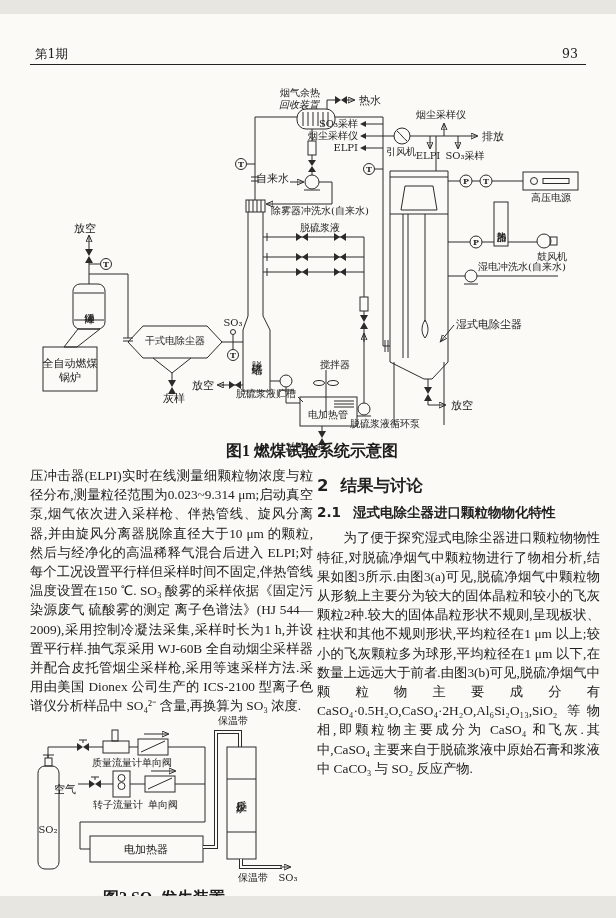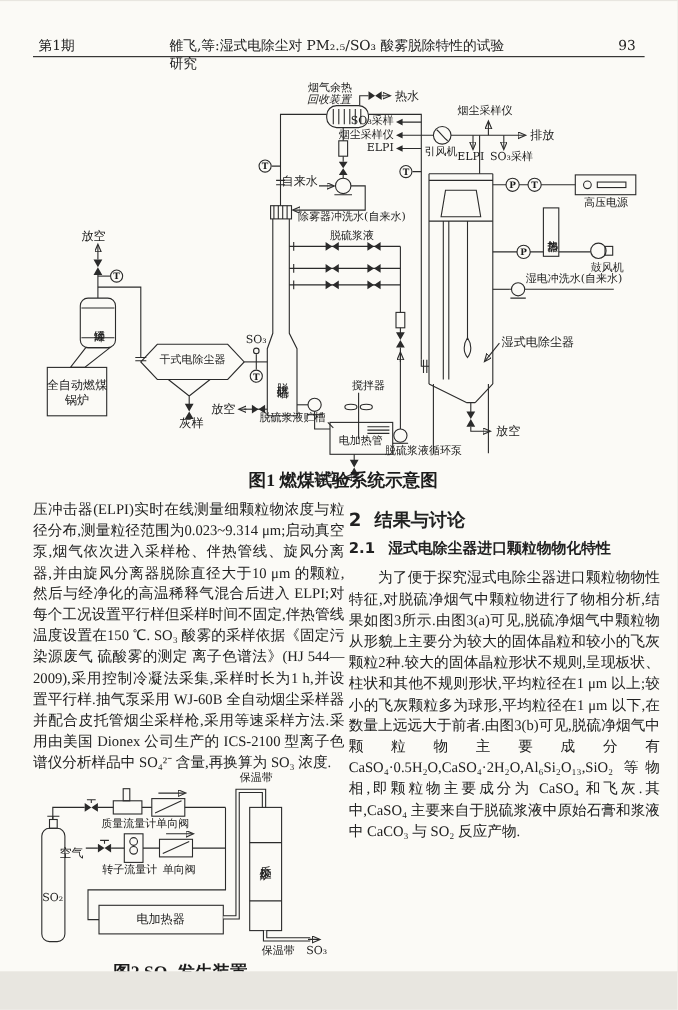--- a/index.html
+++ b/index.html
@@ -1,16 +1,16 @@
 <!DOCTYPE html>
 <html><head>
 <meta charset="utf-8">
 <style>
   html,body{margin:0;padding:0;background:#e8e6e0;}
-  .page{position:relative;width:616px;height:882px;margin:1px auto;background:#fbfaf6;
+  .page{position:relative;width:616px;height:882px;margin:14px auto;background:#fbfaf6;
         font-family:"DejaVu Serif","Liberation Serif",serif;color:#212121;overflow:hidden;}
   .art{position:absolute;left:0;top:0;z-index:1;}
   .art path,.art rect,.art circle,.art ellipse,.art line{stroke:#2b2b2b;stroke-width:1;fill:none;}
   .art .f{fill:#2b2b2b;stroke:none;}
   .art .bg{fill:#fbfaf6;}
   .art .thick{stroke-width:4;}
   .art .hollow{stroke:#fbfaf6;stroke-width:2;}
   .lbl{position:absolute;z-index:2;font-size:11px;line-height:1;white-space:nowrap;
        transform:translate(-50%,-50%);color:#1c1c1c;}
   .la{transform:translate(0,-50%);}
@@ -249,36 +249,35 @@
     <g>
       <rect x="227" y="733" width="29" height="112"></rect>
       <path d="M227,765 H256 M227,818 H256"></path>
       <path class="thick" d="M241,845 V853 H282"></path>
       <path class="hollow" d="M241,845 V853 H282"></path>
       <path d="M280,853 H290" marker-end="url(#ah)"></path>
     </g>
   </svg>
 
   <span class="hdr" style="left:35px;top:32px;">第1期</span>
-  <span class="hdr" style="left:308px;top:32px;transform:translateX(-50%);position:absolute;">雒飞,等:湿式电除尘对 PM₂.₅/SO₃ 酸雾脱除特性的试验研究</span>
   <span class="hdr" style="left:562px;top:32px;">93</span>
   <div class="hrule"></div>
 
   <span class="lbl" style="left:85px;top:214px;">放空</span>
   <span class="lbl" style="left:70px;top:349px;">全自动燃煤</span>
   <span class="lbl" style="left:70px;top:363px;">锅炉</span>
   <span class="lbl v s" style="left:89px;top:292px;">缓冲罐</span>
   <span class="lbl s" style="left:175px;top:327px;">干式电除尘器</span>
   <span class="lbl" style="left:174px;top:384px;">灰样</span>
   <span class="lbl s" style="left:233px;top:309px;">SO₃</span>
   <span class="lbl ra" style="left:214px;top:371px;">放空</span>
   <span class="lbl v" style="left:256.5px;top:340px;">脱硫塔</span>
   <span class="lbl la s" style="left:271px;top:197px;">除雾器冲洗水(自来水)</span>
   <span class="lbl ra" style="left:289px;top:164px;">自来水</span>
-  <span class="lbl s" style="left:300px;top:80px;">烟气余热</span>
+  <span class="lbl s" style="left:300px;top:80px;font-family:Liberation Mono, monospace;">烟气余热</span>
   <span class="lbl s" style="left:299px;top:91px;font-style:italic;">回收装置</span>
   <span class="lbl la" style="left:359px;top:86px;text-align:center;">热水</span>
   <span class="lbl ra s" style="left:358px;top:110px;">SO₃采样</span>
   <span class="lbl ra s" style="left:358px;top:122px;">烟尘采样仪</span>
   <span class="lbl ra s" style="left:358px;top:134px;">ELPI</span>
   <span class="lbl s" style="left:320px;top:214px;">脱硫浆液</span>
   <span class="lbl s" style="left:335px;top:351px;">搅拌器</span>
   <span class="lbl ra s" style="left:296px;top:380px;">脱硫浆液贮槽</span>
   <span class="lbl s" style="left:328px;top:401px;">电加热管</span>
   <span class="lbl s" style="left:385px;top:410px;">脱硫浆液循环泵</span>

